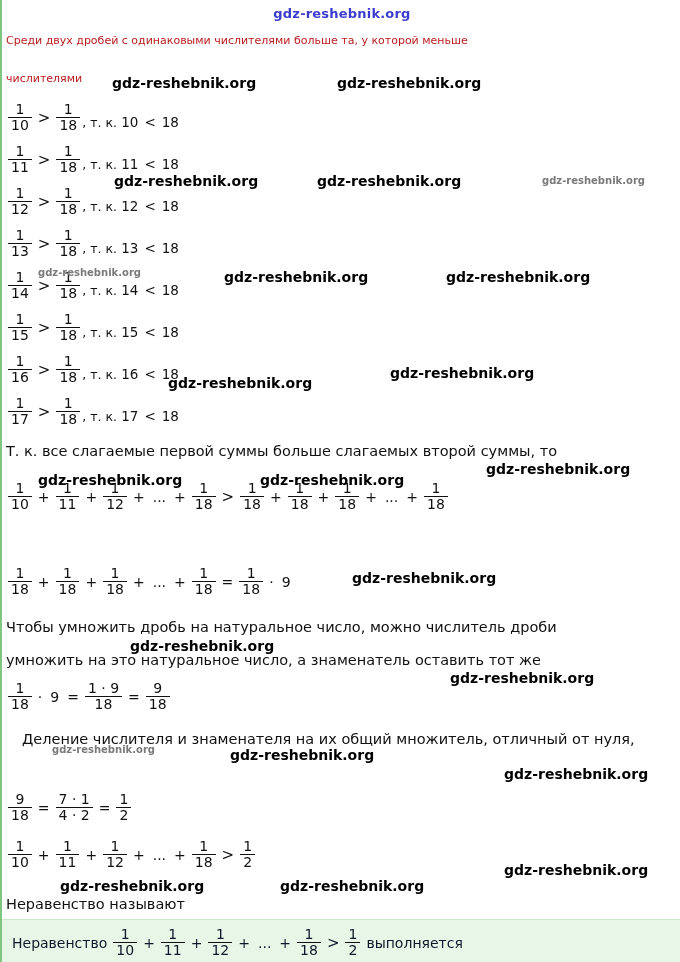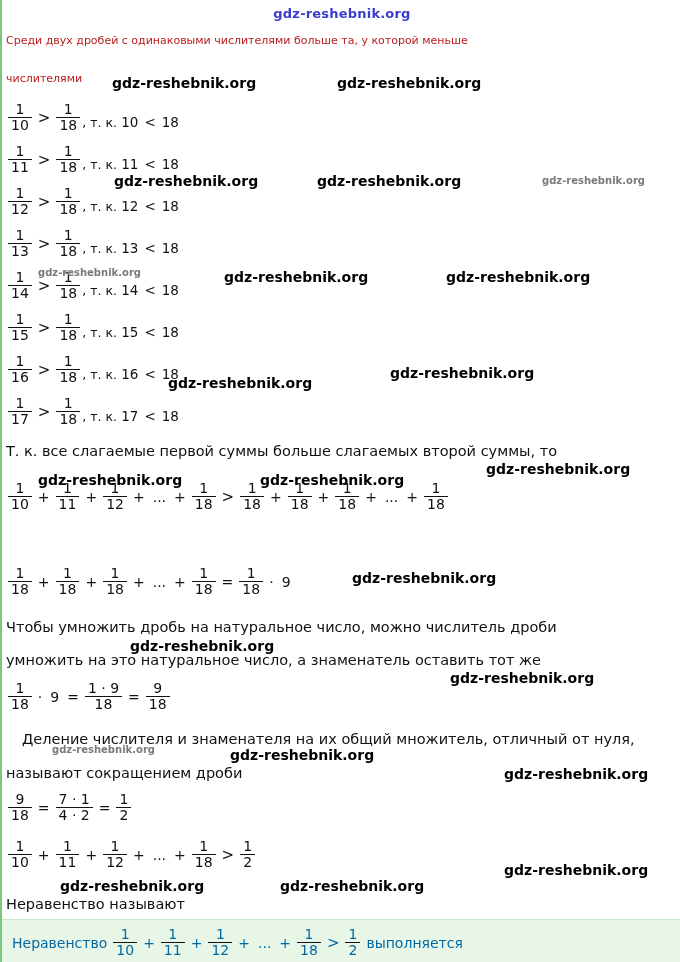--- a/index.html
+++ b/index.html
@@ -121,21 +121,21 @@
     height: 42px;
     background: #e8f6e8;
     border-top: 1px solid #cde8cd;
   }
   .footer-inner {
     position: absolute;
     left: 6px;
     top: 8px;
     white-space: nowrap;
     font-size: 14.5px;
-    color: #0369a1;
+    color: #0f172a;
   }
 </style>
 </head>
 <body>
 
 <div class="page">
 
   <div class="wm-top">gdz-reshebnik.org</div>
 
   <div class="line" style="left:4px; top:32px;">Среди двух дробей с одинаковыми числителями больше та, у которой меньше</div>
@@ -158,21 +158,20 @@
 
 
   <div class="mathrow" id="nine-row" style="left:4px; top:567px;"><span class="frac"><span class="num">1</span><span class="den">18</span></span><span class="op ">+</span><span class="frac"><span class="num">1</span><span class="den">18</span></span><span class="op ">+</span><span class="frac"><span class="num">1</span><span class="den">18</span></span><span class="op ">+</span><span class="op">...</span><span class="op ">+</span><span class="frac"><span class="num">1</span><span class="den">18</span></span><span class="op ">=</span><span class="frac"><span class="num">1</span><span class="den">18</span></span><span class="op ">·</span><span class="op">9</span></div>
 
   <div class="para" style="left:4px; top:619px;">Чтобы умножить дробь на натуральное число, можно числитель дроби</div>
   <div class="para" style="left:4px; top:652px;">умножить на это натуральное число, а знаменатель оставить тот же</div>
 
   <div class="mathrow" id="multiply-row" style="left:4px; top:682px;"><span class="frac"><span class="num">1</span><span class="den">18</span></span><span class="op ">·</span><span class="op">9</span><span class="op ">=</span><span class="frac"><span class="num">1 · 9</span><span class="den">18</span></span><span class="op ">=</span><span class="frac"><span class="num">9</span><span class="den">18</span></span></div>
 
   <div class="para" style="left:4px; top:731px;margin-left:16px;">Деление числителя и знаменателя на их общий множитель, отличный от нуля,</div>
-  <div class="para" style="left:4px; top:765px;">называют сокращением дроби</div>
 
   <div class="mathrow" id="reduce-row" style="left:4px; top:793px;"><span class="frac"><span class="num">9</span><span class="den">18</span></span><span class="op ">=</span><span class="frac"><span class="num">7 · 1</span><span class="den">4 · 2</span></span><span class="op ">=</span><span class="frac"><span class="num">1</span><span class="den">2</span></span></div>
 
   <div class="mathrow" id="final-row" style="left:4px; top:840px;"><span class="frac"><span class="num">1</span><span class="den">10</span></span><span class="op ">+</span><span class="frac"><span class="num">1</span><span class="den">11</span></span><span class="op ">+</span><span class="frac"><span class="num">1</span><span class="den">12</span></span><span class="op ">+</span><span class="op">...</span><span class="op ">+</span><span class="frac"><span class="num">1</span><span class="den">18</span></span><span class="op big">&gt;</span><span class="frac"><span class="num">1</span><span class="den">2</span></span></div>
 
   <div class="para" style="left:4px; top:896px;">Неравенство называют</div>
 
   <div class="footer-band">
     <div class="footer-inner" id="footer-row"><span class="op">Неравенство</span><span class="frac"><span class="num">1</span><span class="den">10</span></span><span class="op ">+</span><span class="frac"><span class="num">1</span><span class="den">11</span></span><span class="op ">+</span><span class="frac"><span class="num">1</span><span class="den">12</span></span><span class="op ">+</span><span class="op">...</span><span class="op ">+</span><span class="frac"><span class="num">1</span><span class="den">18</span></span><span class="op big">&gt;</span><span class="frac"><span class="num">1</span><span class="den">2</span></span><span class="op">выполняется</span></div>
   </div>

